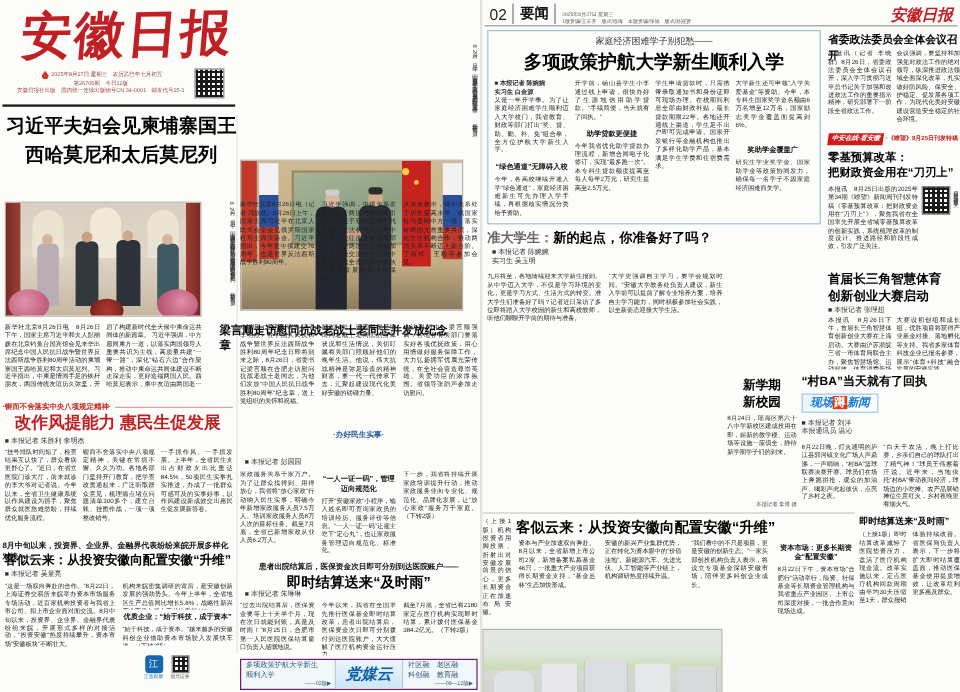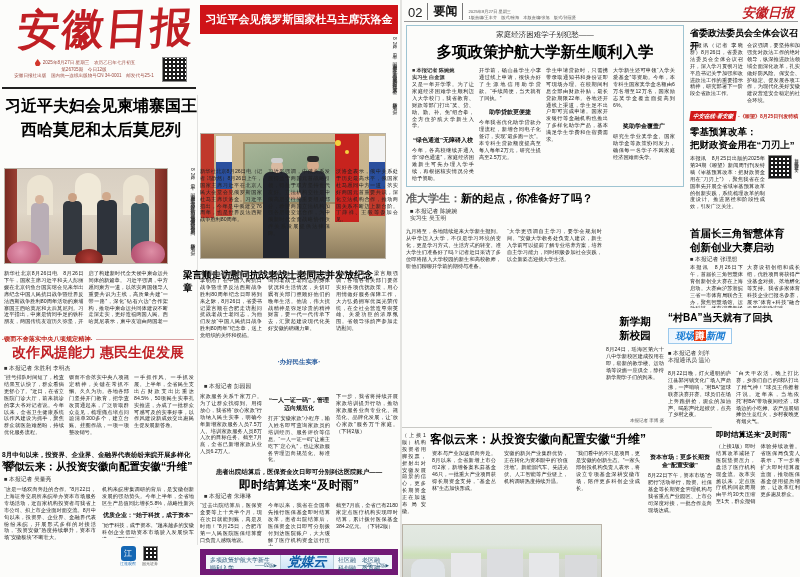--- a/index.html
+++ b/index.html
@@ -28,21 +28,21 @@
   
   .h-cam{font-weight:bold;font-size:16px;line-height:24px;text-align:center;color:#000;}
   .h-red{font-weight:bold;font-size:14px;text-align:center;color:#c01f24;}
   .h-big{font-weight:bold;color:#000;}
   .redbox{background:#cf1318;color:#fff;font-weight:bold;font-size:11px;text-align:center;line-height:29px;}
   .kick{font-weight:bold;color:#111;}
   .blue{color:#1c3d78;}
   
   .ph{overflow:hidden;position:relative;border:1px solid #b9b2a6;}
   
-  .promo{display:flex;background:#f2f7fa;border:6px solid #701a75;}
+  .promo{display:flex;background:#f2f7fa;border:1px solid #701a75;}
   .promo>div{border-left:1px solid #b8cdd8;}
   .promo>div:first-child{border-left:none;}
   .dmy{font-style:italic;font-weight:bold;font-size:13px;color:#0f5fa8;
        text-shadow:1px 1px 0 #cfe6f7;}
   .banner-red{background:#d11a1a;color:#fff;font-style:italic;font-weight:bold;font-size:5.5px;
               padding:1px 3px;line-height:8px;transform:skewX(-8deg);}
   .cblogo{border:1px solid #9cc9ec;background:linear-gradient(135deg,#eaf4fd,#ffffff);
           font-style:italic;font-weight:bold;font-size:9.5px;line-height:14px;text-align:center;color:#1479d2;}
   .cb-d{background:#e8380d;color:#fff;padding:0 1px;font-style:normal;}
 </style>
@@ -114,21 +114,20 @@
     <div style="text-align:center;">
       <div style="width:15px;height:15px;background:#1567b3;border-radius:3px;color:#fff;font-size:8px;line-height:15px;margin:0 auto;">江</div>
       <div style="font-size:4px;color:#1567b3;">江淮观察</div>
     </div>
     <div style="text-align:center;">
       <div class="qr" style="width:15px;height:15px;margin:0 auto;"></div>
       <div style="font-size:4px;color:#555;">国元证券</div>
     </div>
   </div>
 
-  <div class="abs redbox" style="left:200px;top:5px;width:198px;height:29px;">习近平会见俄罗斯国家杜马主席沃洛金</div>
   <div class="abs ph" style="left:200px;top:37px;width:186px;height:126px;">
     <div class="abs" style="inset:0;background:linear-gradient(180deg,#cdb993 0%,#c2ad85 70%,#8a7a5c 100%);"></div>
     <div class="abs" style="left:42px;top:8px;width:100px;height:62px;background:linear-gradient(160deg,#a7b598,#8ba083 60%,#9fae93);border:2px solid #9c8a66;"></div>
     <div class="abs" style="left:0;top:0;width:13px;height:84px;background:#c0392b;"></div>
     <div class="abs" style="left:15px;top:2px;width:16px;height:80px;background:linear-gradient(180deg,#f2f2f2 33%,#2a4f9e 33% 66%,#c0392b 66%);"></div>
     <div class="abs" style="right:26px;top:0;width:24px;height:88px;background:#c7231e;"></div>
     <div class="abs" style="right:44px;top:6px;width:6px;height:6px;background:#f4d03f;border-radius:50%;"></div>
     <div class="abs" style="right:36px;top:16px;width:4px;height:4px;background:#f4d03f;border-radius:50%;"></div>
     <div class="abs" style="right:0;top:2px;width:16px;height:80px;background:linear-gradient(180deg,#f2f2f2 33%,#2a4f9e 33% 66%,#c0392b 66%);"></div>
     <div class="abs" style="left:62px;top:38px;width:26px;height:88px;background:#23262e;border-radius:7px 7px 0 0;"></div>

